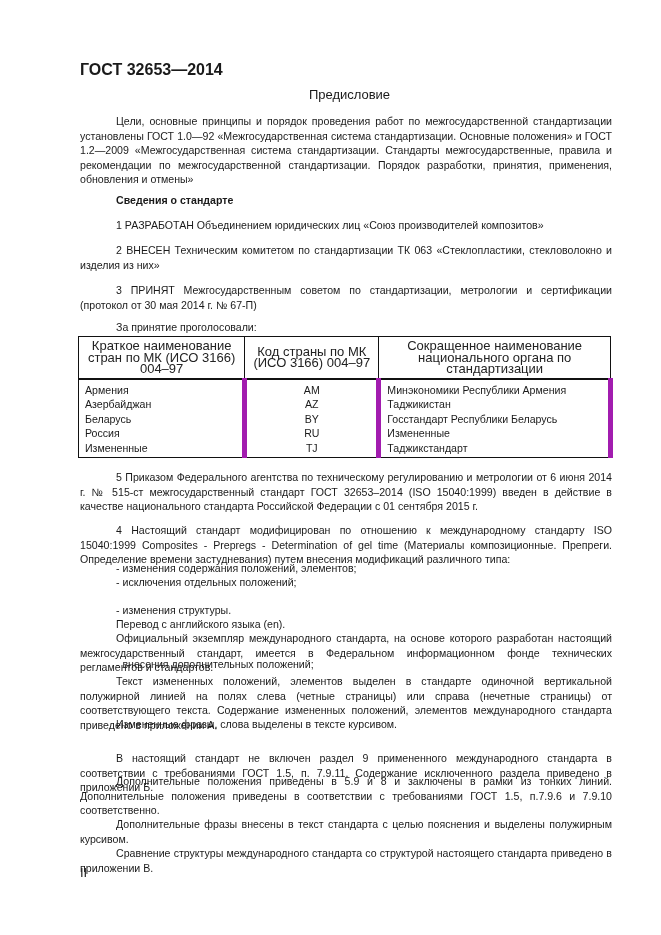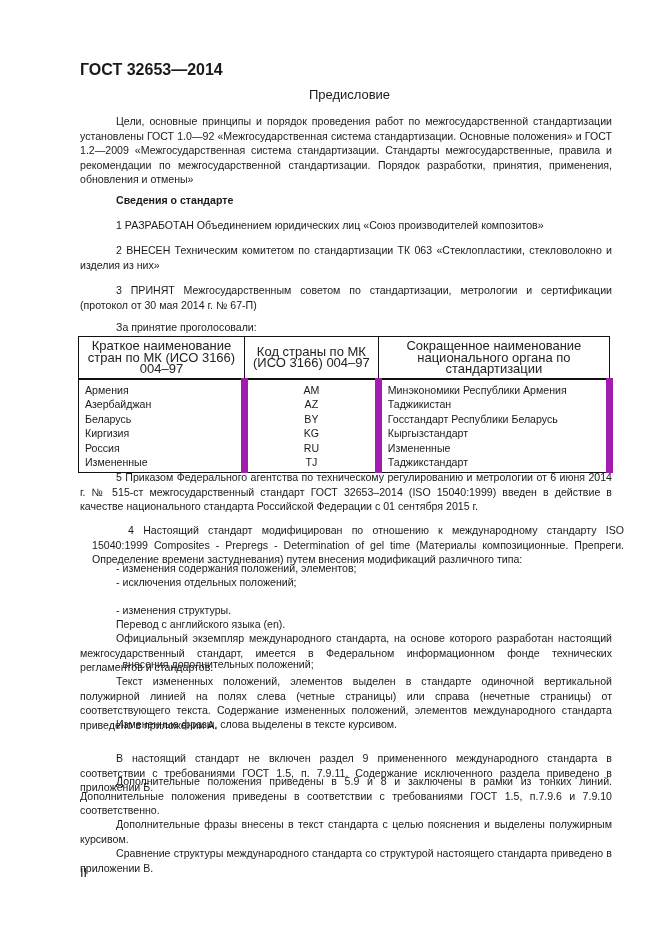--- a/index.html
+++ b/index.html
@@ -65,21 +65,21 @@
       line-height: 11.5px;
       text-align: center;
       border: 1px solid #111;
       border-bottom: 2px solid #111;
       padding: 3px 4px 3px 4px;
       height: 22px;
       color: #222;
     }
     table.votes td {
       border-left: 1px solid #111;
-      border-right: 7px solid #a21caf;
+      border-right: 5px solid #a21caf;
       padding: 0 6px;
       height: 14.5px;
       line-height: 14.5px;
     }
     table.votes tr.first td { padding-top: 3px; }
     table.votes tr.last td { border-bottom: 1px solid #111; padding-bottom: 2px; }
     table.votes td.code { text-align: center; }
     .page-number {
       position: absolute;
       left: 80px;
@@ -129,40 +129,35 @@
       <td>Азербайджан</td>
       <td class="code">AZ</td>
       <td>Таджикистан</td>
     </tr>
     <tr>
       <td>Беларусь</td>
       <td class="code">BY</td>
       <td>Госстандарт Республики Беларусь</td>
     </tr>
     <tr>
-      <td>Киргизия</td>
-      <td class="code">KG</td>
-      <td>Кыргызстандарт</td>
-    </tr>
-    <tr>
       <td>Россия</td>
       <td class="code">RU</td>
       <td>Измененные</td>
     </tr>
     <tr class="last">
       <td>Измененные</td>
       <td class="code">TJ</td>
       <td>Таджикстандарт</td>
     </tr>
   </tbody>
 </table>
 
 <p class="para indent" style="top:470px;">5  Приказом Федерального агентства по техническому регулированию и метрологии от 6 июня 2014 г. № 515-ст межгосударственный стандарт ГОСТ 32653–2014 (ISO 15040:1999) введен в действие в качестве национального стандарта Российской Федерации с 01 сентября 2015 г.</p>
 
-<p class="para indent" style="top:523px;margin-left:12px;">4  Настоящий стандарт модифицирован по отношению к международному стандарту ISO 15040:1999 Composites - Prepregs - Determination of gel time (Материалы композиционные. Препреги. Определение времени застудневания) путем внесения модификаций различного типа:</p>
+<p class="para indent" style="top:523px;">4  Настоящий стандарт модифицирован по отношению к международному стандарту ISO 15040:1999 Composites - Prepregs - Determination of gel time (Материалы композиционные. Препреги. Определение времени застудневания) путем внесения модификаций различного типа:</p>
 
 <p class="list-item" style="top:561px;">- изменения содержания положений, элементов;</p>
 <p class="list-item" style="top:575px;">- исключения отдельных положений;</p>
 <p class="list-item" style="top:617px;margin-top:40px;">- внесения дополнительных положений;</p>
 <p class="list-item" style="top:603px;">- изменения структуры.</p>
 
 <p class="para indent" style="top:617px;">Перевод с английского языка (en).</p>
 
 <p class="para indent" style="top:631px;">Официальный экземпляр международного стандарта, на основе которого разработан настоящий межгосударственный стандарт, имеется в Федеральном информационном фонде технических регламентов и стандартов.</p>
 

